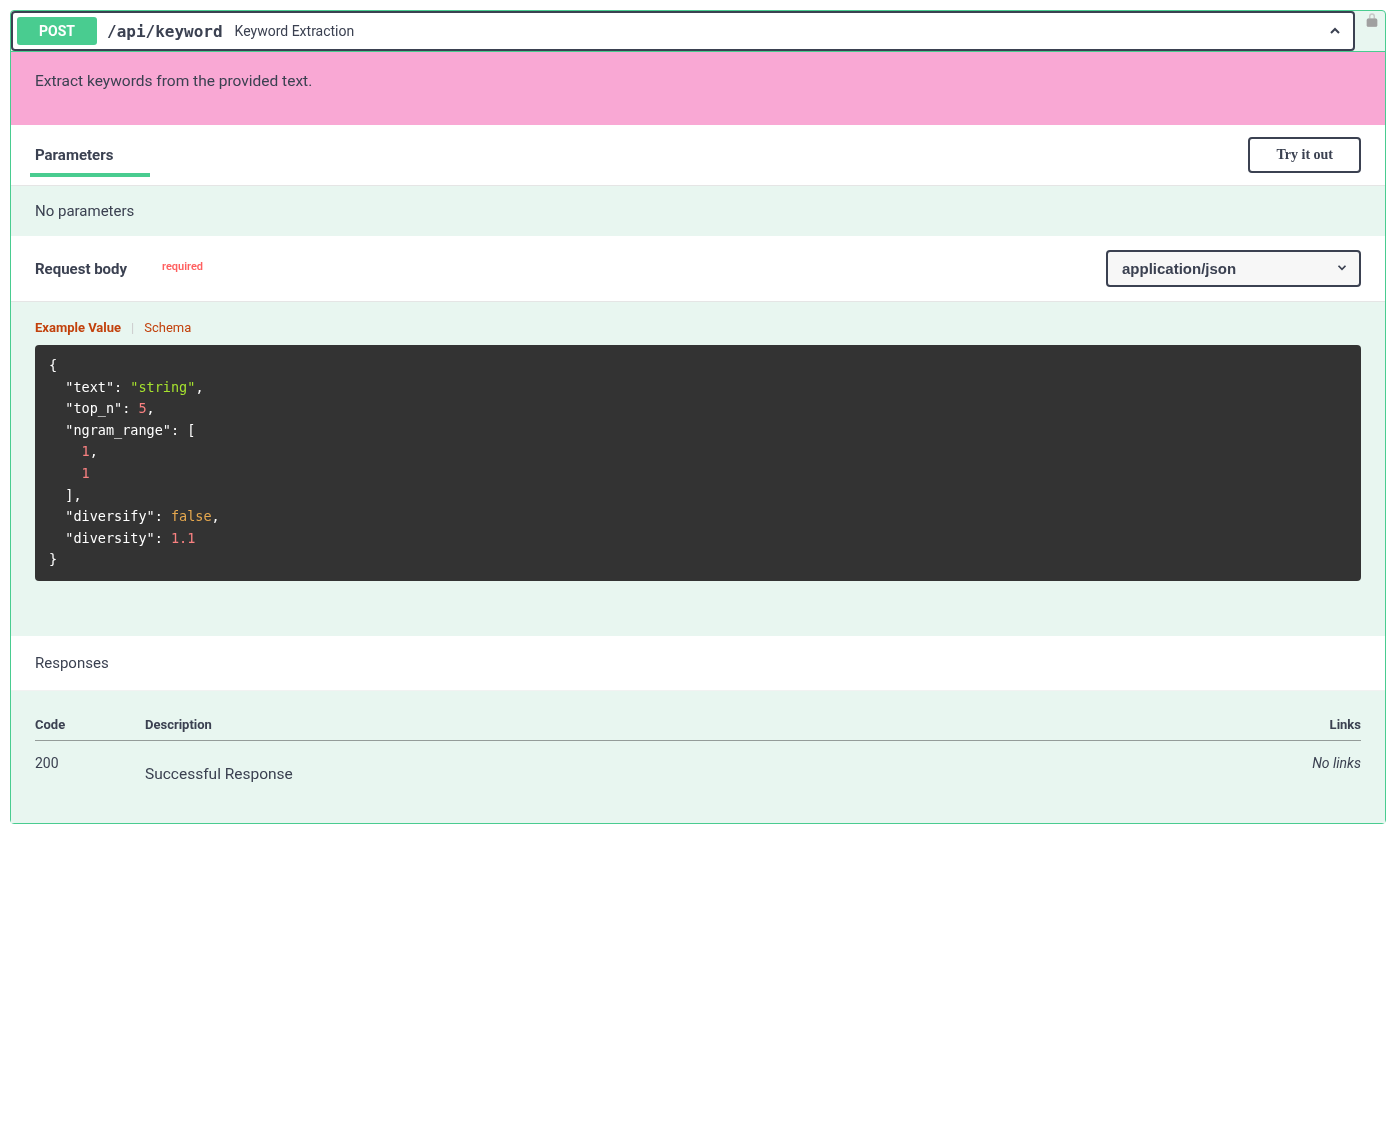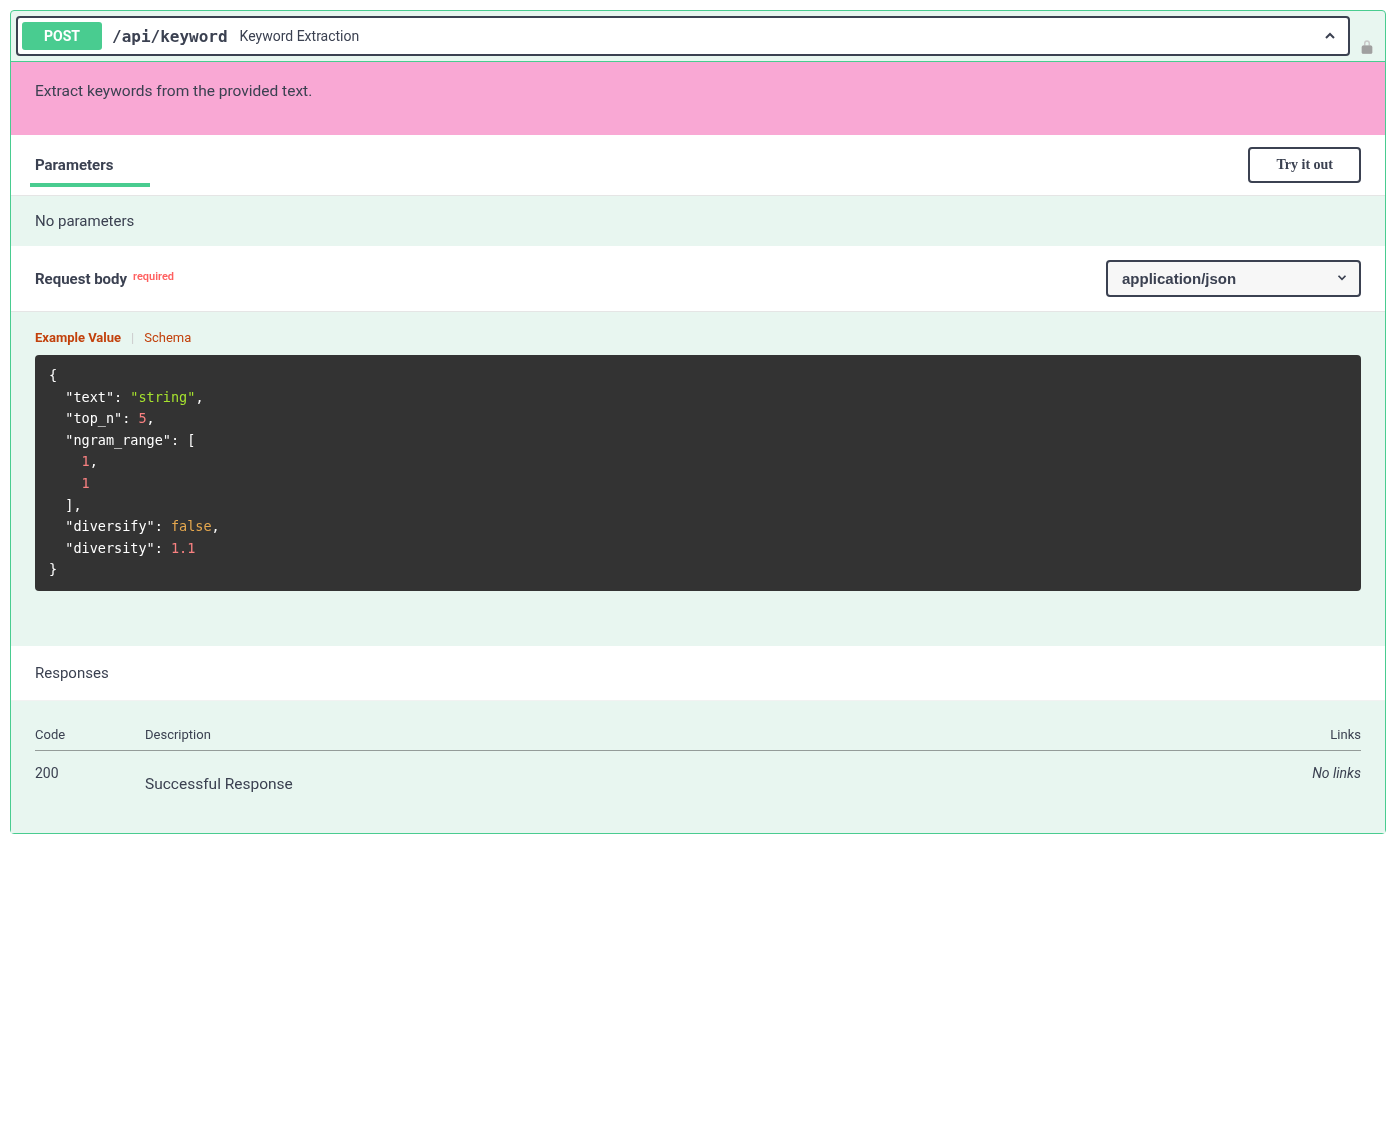--- a/index.html
+++ b/index.html
@@ -14,22 +14,21 @@
       color: #3b4151;
     }
     .opblock {
       border: 1px solid #49cc90;
       border-radius: 4px;
       background: #e8f6f0;
       margin: 0;
     }
     .opblock-summary {
       display: flex;
-      align-items: flex-end;
-      padding: 5px;
+      align-items: flex-start;
       border-bottom: 1px solid #49cc90;
       cursor: pointer;
       position: relative;
     }
     .opblock-summary-inner {
       flex: 1;
       display: flex;
       align-items: center;
       border: 2px solid #3b4151;
       border-radius: 4px;
@@ -146,20 +145,21 @@
       background: #fff;
       border-bottom: 1px solid rgba(0,0,0,0.1);
     }
     .request-body-title {
       font-weight: 700;
       font-size: 15px;
       color: #3b4151;
       display: flex;
       align-items: baseline;
       flex: 1;
+      gap: 29px;
     }
     .required-label {
       color: #ff6060;
       font-size: 11px;
       font-weight: 600;
       margin-left: 6px;
       position: relative;
       top: -4px;
     }
     .content-type-select {
@@ -237,21 +237,21 @@
       padding: 18px 24px 40px;
       background: #e8f6f0;
     }
     .responses-table {
       width: 100%;
       border-collapse: collapse;
     }
     .responses-table thead th {
       text-align: left;
       font-size: 13px;
-      font-weight: 400;
+      font-weight: 700;
       color: #3b4151;
       padding: 8px 0;
       border-bottom: 1px solid rgba(0,0,0,0.2);
     }
     .responses-table th:first-child { width: 110px; }
     .responses-table th:last-child { text-align: right; width: 80px; }
     .responses-table tbody td {
       padding: 14px 0 0 0;
       vertical-align: top;
       font-size: 14px;

